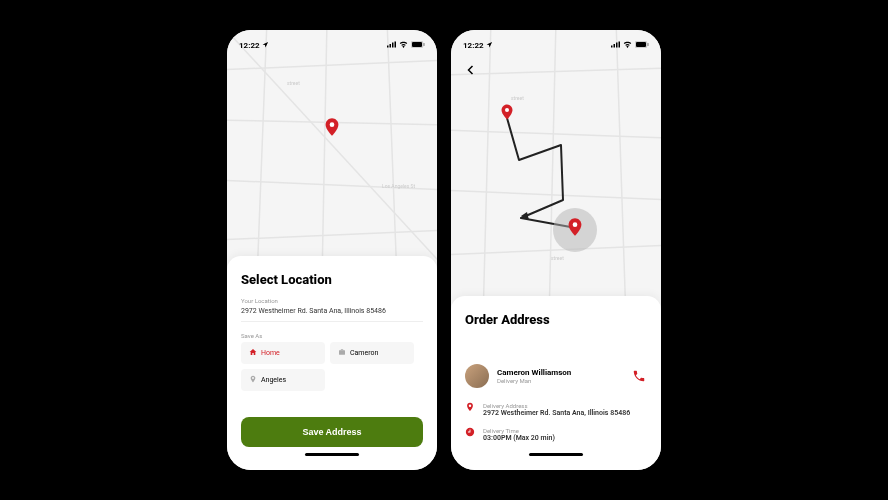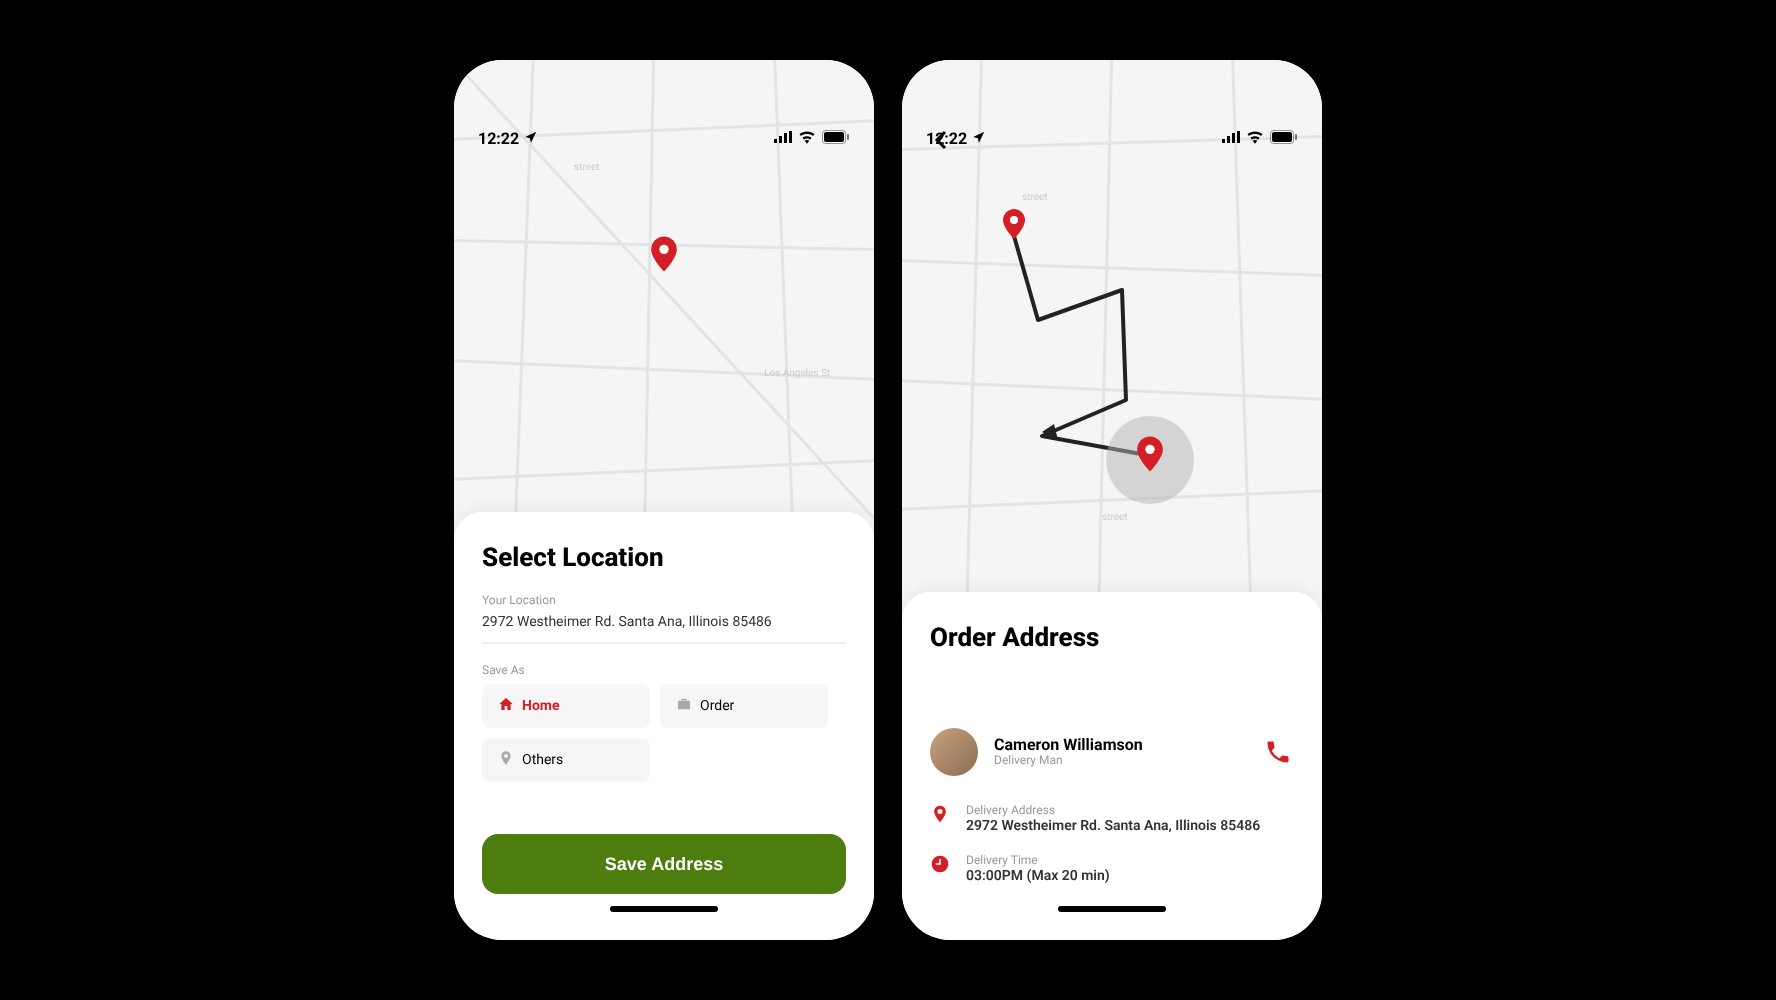--- a/index.html
+++ b/index.html
@@ -29,21 +29,20 @@
       justify-content: space-between;
       align-items: center;
       padding: 0 12px;
       font-size: 8px;
       font-weight: 700;
       position: absolute;
       top: 4px;
       left: 0;
       right: 0;
       z-index: 10;
-      margin-top: 24px;
     }
     .status-left { display: flex; align-items: center; gap: 2px; }
     .status-right { display: flex; align-items: center; gap: 3px; }
     .status-icon { display: inline-block; }
     .map-area {
       position: relative;
       background: #f5f5f5;
       overflow: hidden;
     }
     .map-area.tall { height: 240px; }
@@ -118,21 +117,21 @@
       border-radius: 4px;
       padding: 6px 8px;
       font-size: 7px;
       display: flex;
       align-items: center;
       gap: 4px;
       min-width: 84px;
       cursor: pointer;
     }
     .chip.selected .chip-icon { color: #d32027; }
-    .chip.selected { color: #d32027; font-weight: bold; }
+    .chip.selected { color: #d32027; }
     .chip-icon { font-size: 7px; color: #aaa; }
     .primary-btn {
       background: #4d7c0f;
       color: #fff;
       border: none;
       border-radius: 8px;
       padding: 10px 0;
       font-size: 9px;
       font-weight: 600;
       width: 100%;
@@ -259,29 +258,29 @@
             </svg>
         </span>
         <span>Home</span>
       </div>
       <div class="chip">
         <span class="chip-icon">
           <svg width="8" height="8" viewBox="0 0 24 24" fill="currentColor">
               <path d="M10 4h4a2 2 0 012 2v1h4a1 1 0 011 1v11a1 1 0 01-1 1H4a1 1 0 01-1-1V8a1 1 0 011-1h4V6a2 2 0 012-2zm0 3h4V6h-4v1z"></path>
             </svg>
         </span>
-        <span>Order</span>
+        <span>Cameron</span>
       </div>
       <div class="chip">
         <span class="chip-icon">
           <svg width="8" height="8" viewBox="0 0 24 24" fill="currentColor">
               <path d="M12 2C8 2 5 5 5 9c0 5 7 13 7 13s7-8 7-13c0-4-3-7-7-7zm0 10a3 3 0 110-6 3 3 0 010 6z"></path>
             </svg>
         </span>
-        <span>Others</span>
+        <span>Angeles</span>
       </div>
     </div>
     <button class="primary-btn">Save Address</button>
     <div class="home-indicator"></div>
   </div>
 </div>
 
 <div class="phone">
   <div class="status-bar">
     <div class="status-left">

